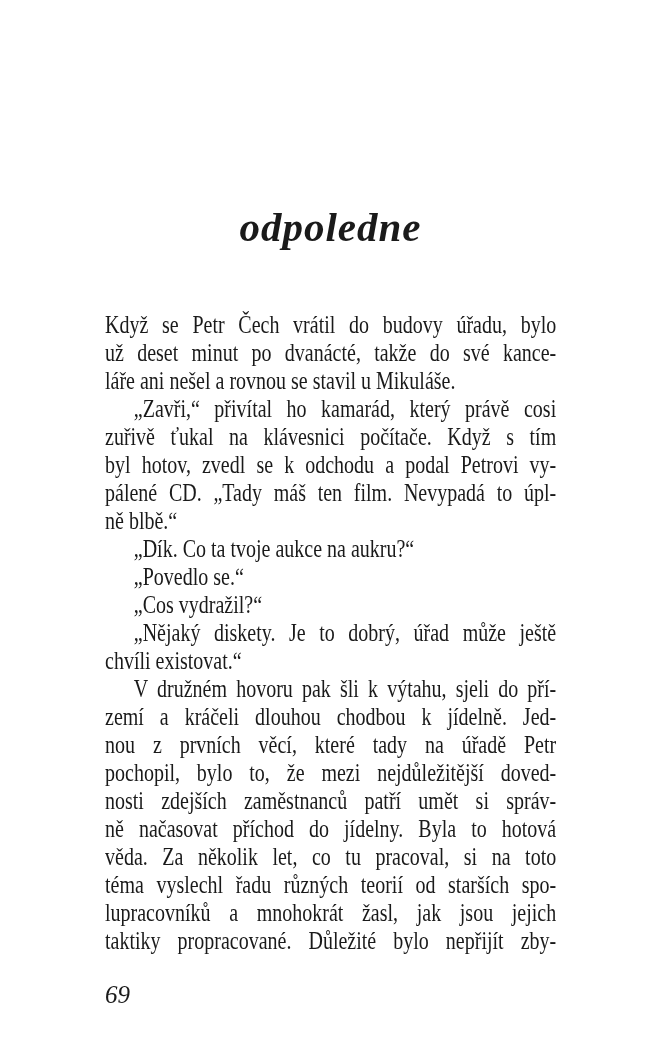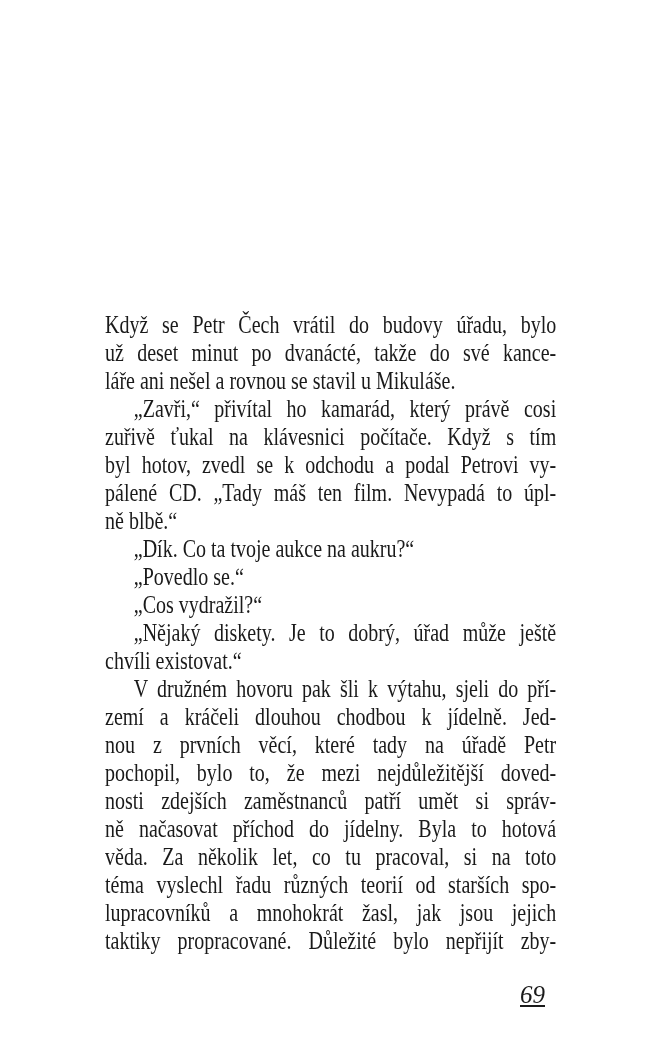--- a/index.html
+++ b/index.html
@@ -48,34 +48,36 @@
     text-align-last: justify;
   }
   .line.final {
     text-align-last: left;
   }
   .line.indent {
     text-indent: 36px;
   }
   .page-number {
     position: absolute;
-    left: 94px;
+    left: 105px;
     top: 981px;
     width: 451px;
-    text-align: right;
+    text-align: left;
     font-style: italic;
     font-size: 25px;
     line-height: 28px;
-    text-decoration: underline;
   }
 </style>
 </head>
 <body>
 
 <div class="page">
+  <div class="title-wrap">
+    <h1 class="chapter-title">odpoledne</h1>
+  </div>
 
   <div class="text-block" id="text-block">
       <div class="paragraph">
         <div class="line">Když se Petr Čech vrátil do budovy úřadu, bylo</div>
         <div class="line">už deset minut po dvanácté, takže do své kance-</div>
         <div class="line final">láře ani nešel a rovnou se stavil u Mikuláše.</div>
       </div>
       <div class="paragraph">
         <div class="line indent">„Zavři,“ přivítal ho kamarád, který právě cosi</div>
         <div class="line">zuřivě ťukal na klávesnici počítače. Když s tím</div>

